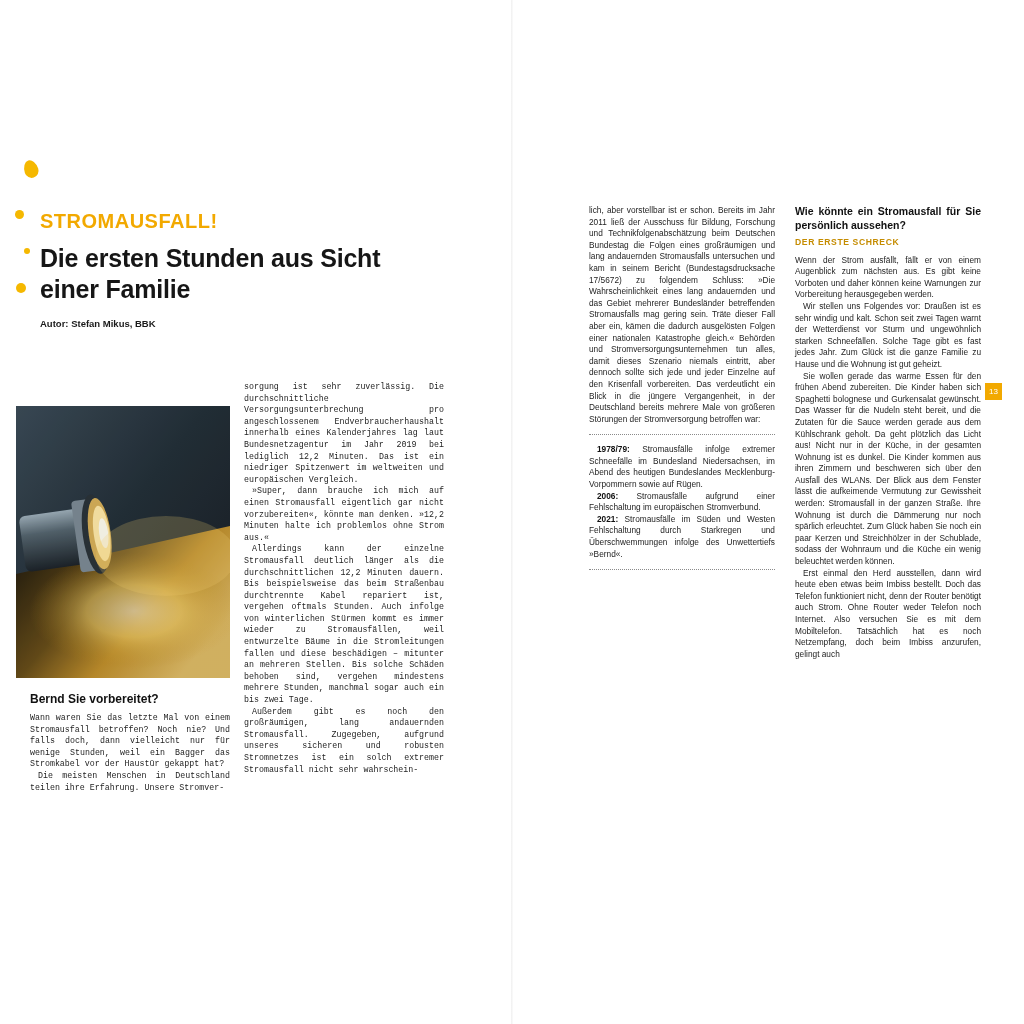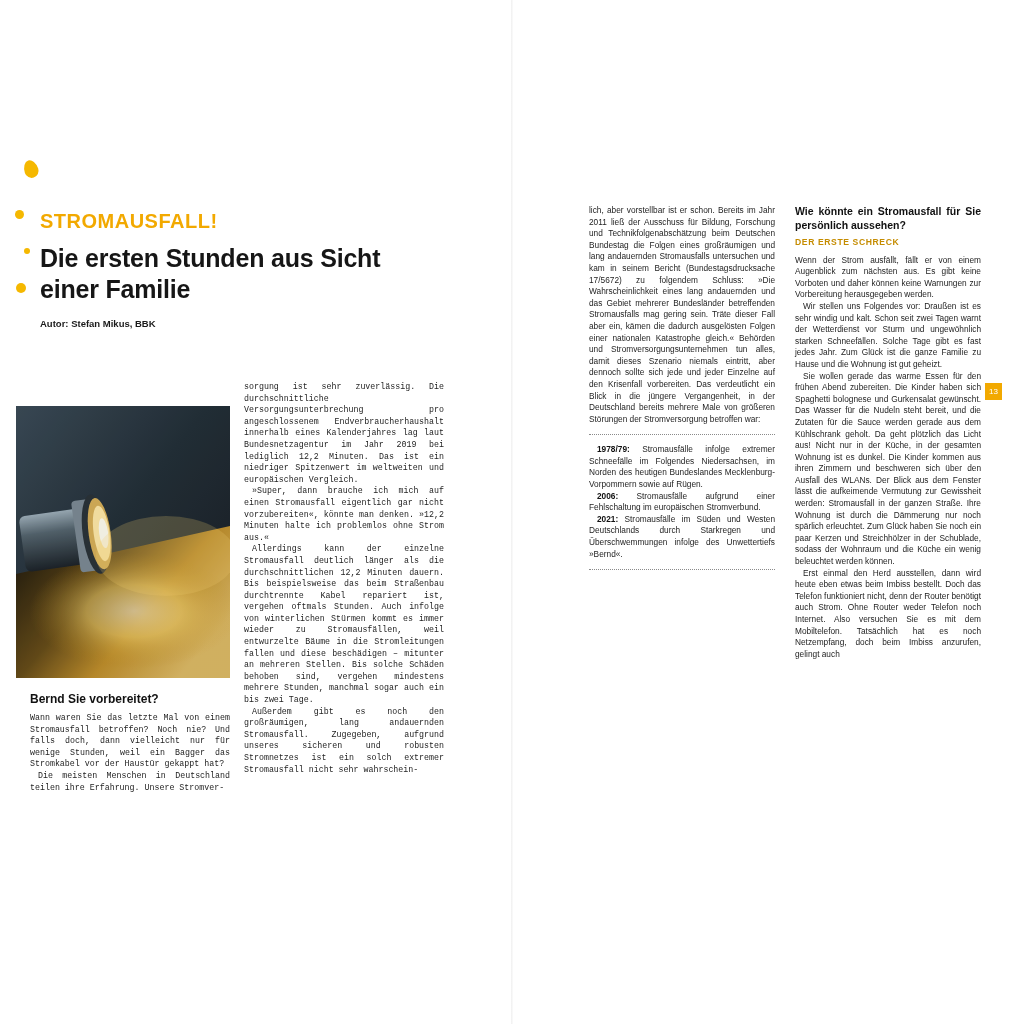--- a/index.html
+++ b/index.html
@@ -194,23 +194,23 @@
     </div>
   </div>
 
   <div class="right-page">
 
     <div class="pagenum">13</div>
 
     <div class="r-col1">
       <p class="first">lich, aber vorstellbar ist er schon. Bereits im Jahr 2011 ließ der Ausschuss für Bildung, Forschung und Technikfolgenabschätzung beim Deutschen Bundestag die Folgen eines großräumigen und lang andauernden Stromausfalls untersuchen und kam in seinem Bericht (Bundestagsdrucksache 17/5672) zu folgendem Schluss: »Die Wahrscheinlichkeit eines lang andauernden und das Gebiet mehrerer Bundesländer betreffenden Stromausfalls mag gering sein. Träte dieser Fall aber ein, kämen die dadurch ausgelösten Folgen einer nationalen Katastrophe gleich.« Behörden und Stromversorgungsunternehmen tun alles, damit dieses Szenario niemals eintritt, aber dennoch sollte sich jede und jeder Einzelne auf den Krisenfall vorbereiten. Das verdeutlicht ein Blick in die jüngere Vergangenheit, in der Deutschland bereits mehrere Male von größeren Störungen der Stromversorgung betroffen war:</p>
       <div class="dotrule"></div>
-      <p class="evt"><b>1978/79:</b><span> Stromausfälle infolge extremer Schneefälle im Folgendes Niedersachsen, im Norden des heutigen Bundeslandes Mecklenburg-Vorpommern sowie auf Rügen.</span></p>
+      <p class="evt"><b>1978/79:</b><span> Stromausfälle infolge extremer Schneefälle im Bundesland Niedersachsen, im Abend des heutigen Bundeslandes Mecklenburg-Vorpommern sowie auf Rügen.</span></p>
       <p class="evt"><b>2006:</b><span> Stromausfälle aufgrund einer Fehlschaltung im europäischen Stromverbund.</span></p>
-      <p class="evt"><b>2021:</b><span> Stromausfälle im Süden und Westen Deutschlands durch Starkregen und Überschwemmungen infolge des Unwettertiefs »Bernd«.</span></p>
+      <p class="evt"><b>2021:</b><span> Stromausfälle im Süden und Westen Fehlschaltung durch Starkregen und Überschwemmungen infolge des Unwettertiefs »Bernd«.</span></p>
       <div class="dotrule"></div>
     </div>
 
     <div class="r-col2">
       <p class="r-head">Wie könnte ein Stromausfall für Sie persönlich aussehen?</p>
       <p class="r-sub">DER ERSTE SCHRECK</p>
       <p class="first">Wenn der Strom ausfällt, fällt er von einem Augenblick zum nächsten aus. Es gibt keine Vorboten und daher können keine Warnungen zur Vorbereitung herausgegeben werden.</p>
       <p>Wir stellen uns Folgendes vor: Draußen ist es sehr windig und kalt. Schon seit zwei Tagen warnt der Wetterdienst vor Sturm und ungewöhnlich starken Schneefällen. Solche Tage gibt es fast jedes Jahr. Zum Glück ist die ganze Familie zu Hause und die Wohnung ist gut geheizt.</p>
       <p>Sie wollen gerade das warme Essen für den frühen Abend zubereiten. Die Kinder haben sich Spaghetti bolognese und Gurkensalat gewünscht. Das Wasser für die Nudeln steht bereit, und die Zutaten für die Sauce werden gerade aus dem Kühlschrank geholt. Da geht plötzlich das Licht aus! Nicht nur in der Küche, in der gesamten Wohnung ist es dunkel. Die Kinder kommen aus ihren Zimmern und beschweren sich über den Ausfall des WLANs. Der Blick aus dem Fenster lässt die aufkeimende Vermutung zur Gewissheit werden: Stromausfall in der ganzen Straße. Ihre Wohnung ist durch die Dämmerung nur noch spärlich erleuchtet. Zum Glück haben Sie noch ein paar Kerzen und Streichhölzer in der Schublade, sodass der Wohnraum und die Küche ein wenig beleuchtet werden können.</p>
       <p>Erst einmal den Herd ausstellen, dann wird heute eben etwas beim Imbiss bestellt. Doch das Telefon funktioniert nicht, denn der Router benötigt auch Strom. Ohne Router weder Telefon noch Internet. Also versuchen Sie es mit dem Mobiltelefon. Tatsächlich hat es noch Netzempfang, doch beim Imbiss anzurufen, gelingt auch</p>

